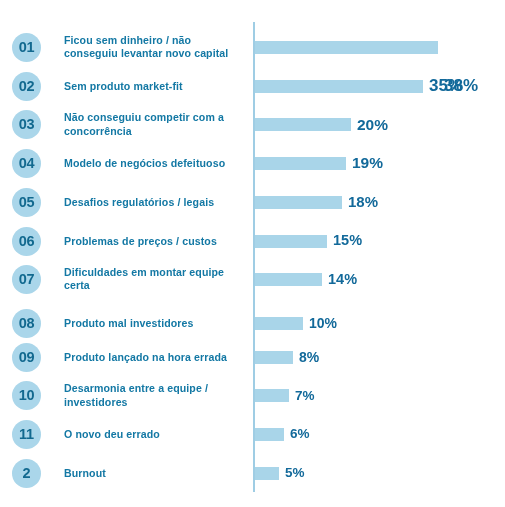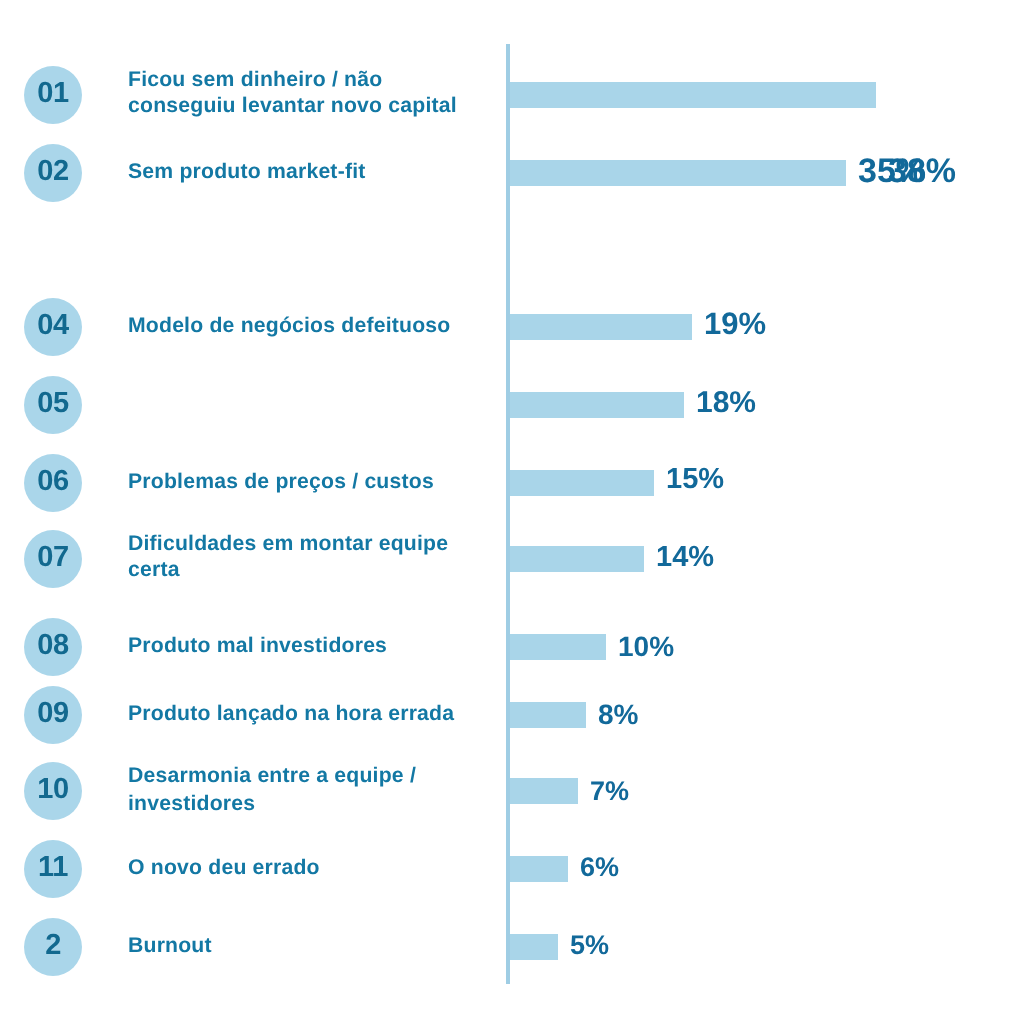--- a/index.html
+++ b/index.html
@@ -96,28 +96,35 @@
         <div class="label" style="top: 1px;">Ficou sem dinheiro / não conseguiu levantar novo capital</div>
         <div class="bar" style="width: 183px;"></div>
         <div class="value" style="left: 444px; font-size: 17px; top: 4.5px; margin-top: 38px;">38%</div>
       </div>
       <div class="row" style="top: 71.7px;">
         <div class="badge">02</div>
         <div class="label" style="top: 8px;">Sem produto market-fit</div>
         <div class="bar" style="width: 168px;"></div>
         <div class="value" style="left: 429px; font-size: 17px; top: 4.5px;">35%</div>
       </div>
+      <div class="row" style="top: 110.4px;">
+        <div class="badge">03</div>
+        <div class="label" style="top: 1px;">Não conseguiu competir com a concorrência</div>
+        <div class="bar" style="width: 96px;"></div>
+        <div class="value" style="left: 357px; font-size: 15.5px; top: 5.25px;">20%</div>
+      </div>
       <div class="row" style="top: 149.1px;">
         <div class="badge">04</div>
         <div class="label" style="top: 8px;">Modelo de negócios defeituoso</div>
         <div class="bar" style="width: 91px;"></div>
         <div class="value" style="left: 352px; font-size: 15.5px; top: 5.25px;">19%</div>
       </div>
       <div class="row" style="top: 187.8px;">
         <div class="badge">05</div>
+        <div class="label" style="top: 8px;">Desafios regulatórios / legais</div>
         <div class="bar" style="width: 87px;"></div>
         <div class="value" style="left: 348px; font-size: 15px; top: 5.5px;">18%</div>
       </div>
       <div class="row" style="top: 226.5px;">
         <div class="badge">06</div>
         <div class="label" style="top: 8px;">Problemas de preços / custos</div>
         <div class="bar" style="width: 72px;"></div>
         <div class="value" style="left: 333px; font-size: 14.5px; top: 5.75px;">15%</div>
       </div>
       <div class="row" style="top: 265.2px;">

